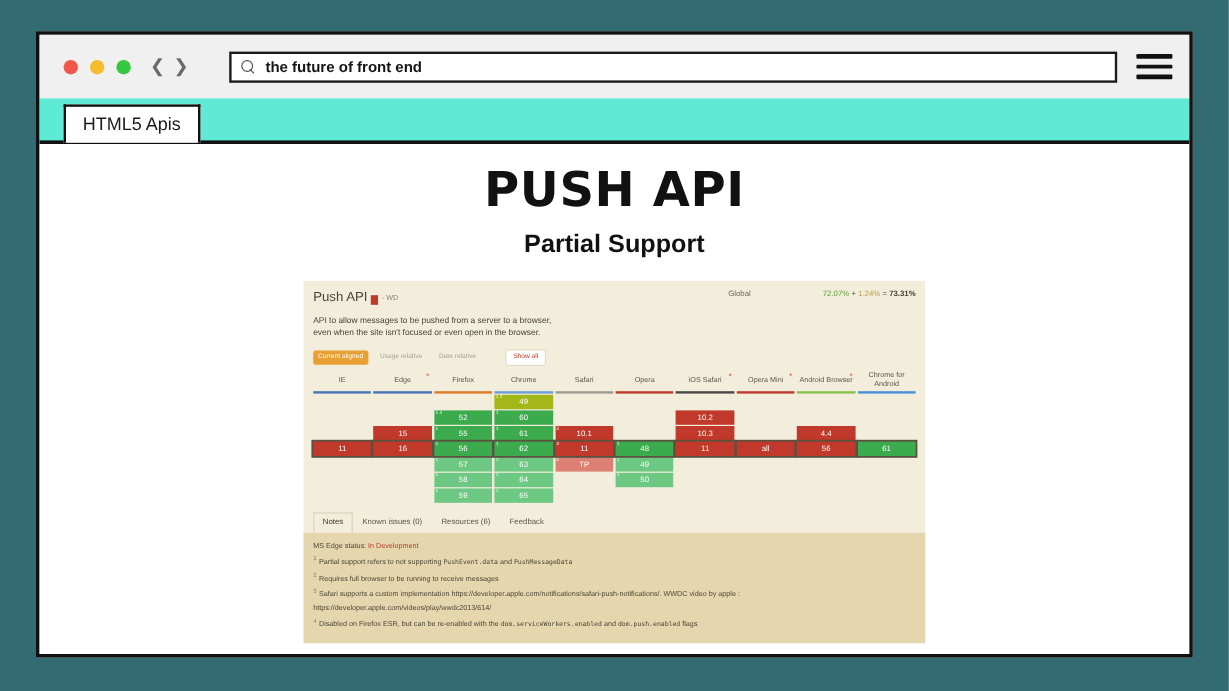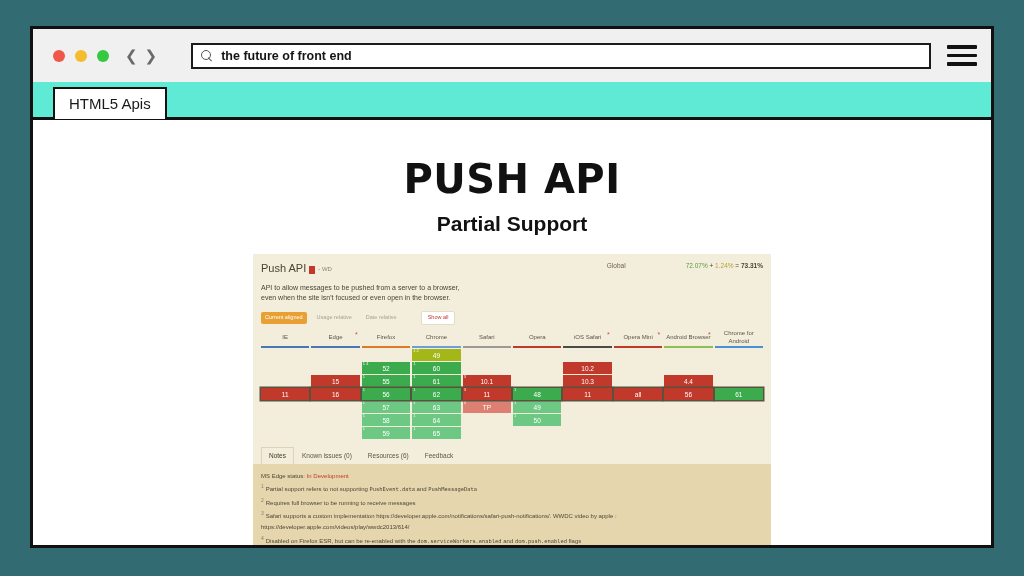--- a/index.html
+++ b/index.html
@@ -96,21 +96,21 @@
     padding: 0 14px;
     display: flex; align-items: center;
     font-size: 15px; color: #1a1a1a;
     position: relative; top: 3px;
   }
 
   
   .content {
     flex: 1 1 auto;
     background: #fff;
-    padding-top: 28px;
+    padding-top: 8px;
     overflow: hidden;
   }
   .slide-title {
     text-align: center;
     font-size: 40px;
     font-weight: bold;
     letter-spacing: 0.5px;
     color: #111;
     margin: 8px 0 0 0;
     font-family: "DejaVu Sans", sans-serif;

